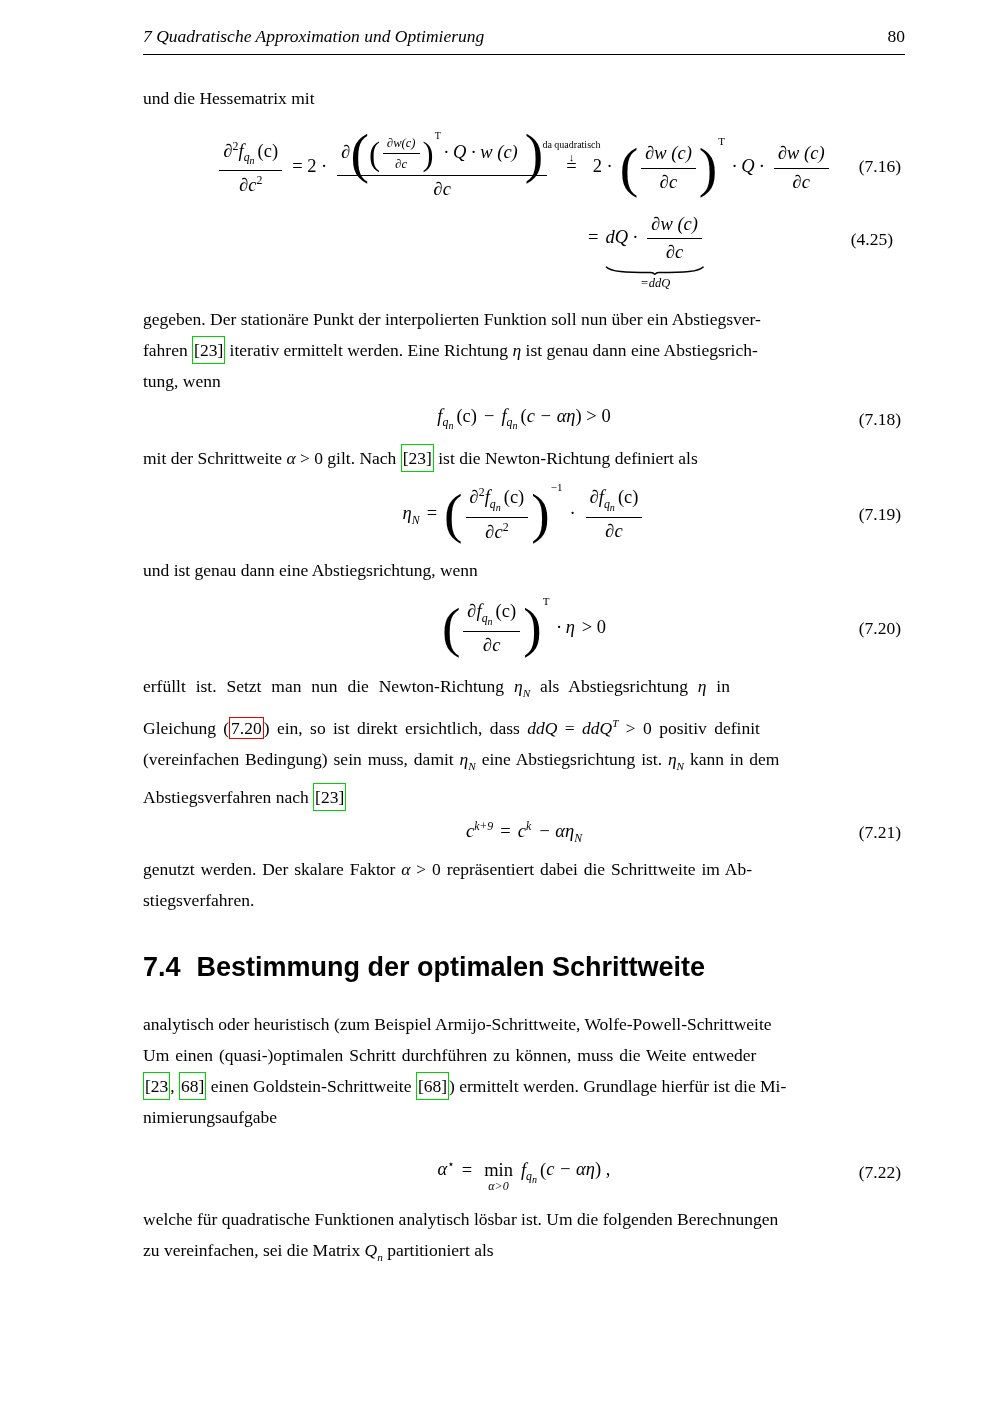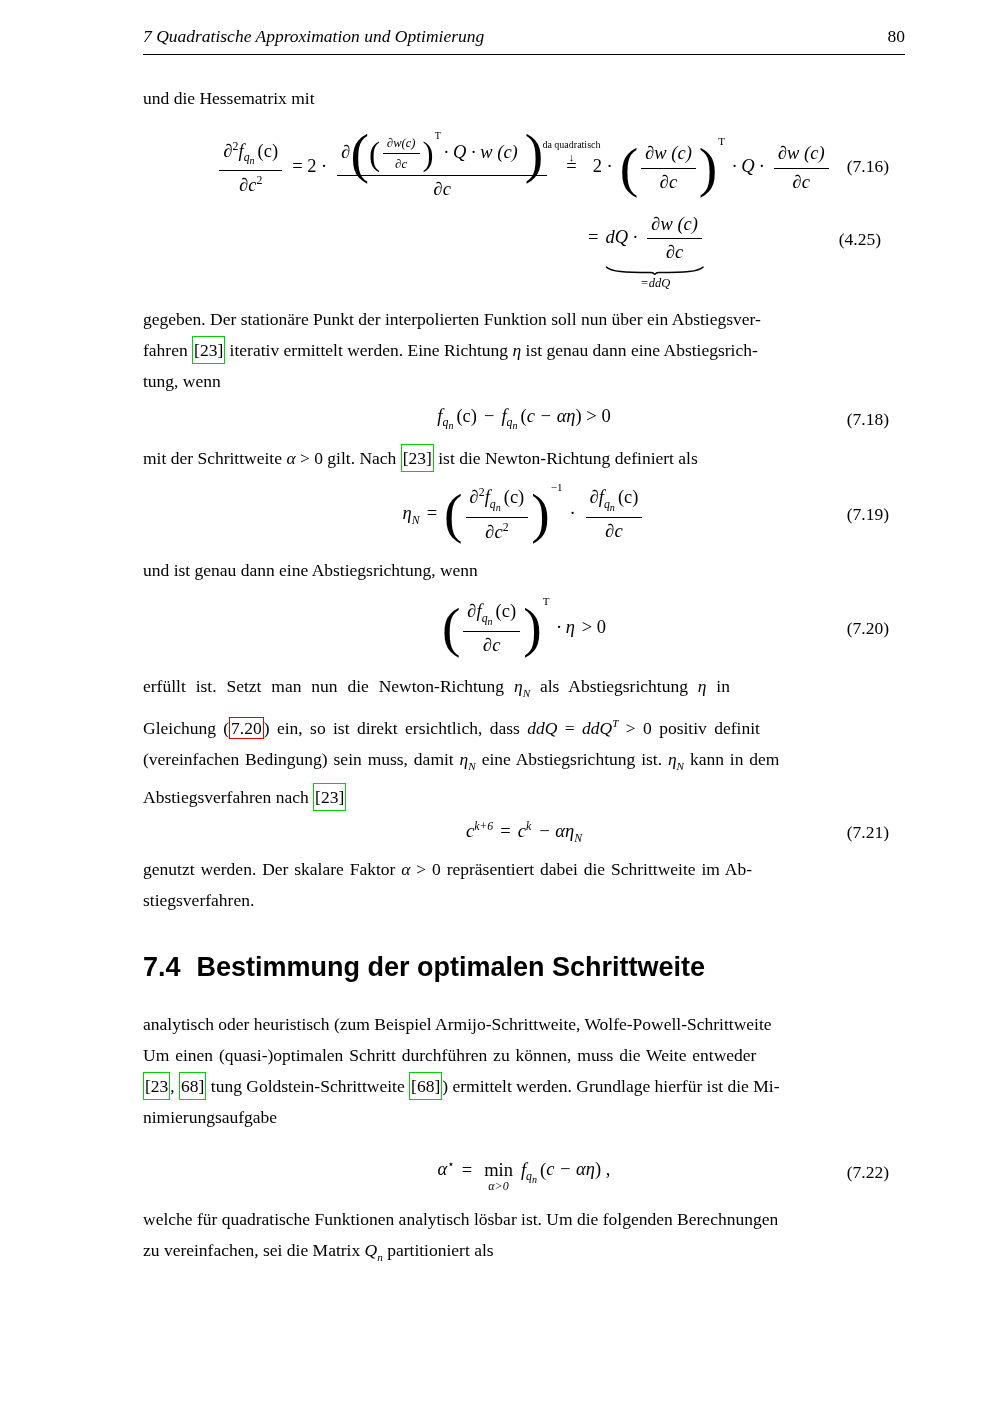--- a/index.html
+++ b/index.html
@@ -24,21 +24,21 @@
   sub{font-size:0.64em;}
   sub sub{font-size:0.85em;}
   sup{font-size:0.64em;}
 
   
   .cite{border:1.5px solid #00d400;padding:3px 1px;}
   .eqref{border:1.5px solid #e60000;padding:0 1px;}
 
   
   .eqrow{position:relative;text-align:center;}
-  .eqnum{position:absolute;right:16px;top:50%;transform:translateY(-50%);
+  .eqnum{position:absolute;right:4px;top:50%;transform:translateY(-50%);
          font-size:17.5px;font-style:normal;}
   .math{display:inline-block;font-size:18.5px;font-style:italic;white-space:nowrap;}
   .frac{display:inline-block;vertical-align:middle;text-align:center;line-height:1.15;margin:0 3px;}
   .frac > .num{display:block;padding:0 4px 3px;}
   .frac > .den{display:block;border-top:1.2px solid #000;padding:3px 4px 0;}
   .frac.sm{font-size:68%;}
   .bp{display:inline-block;font-style:normal;font-weight:300;font-size:300%;
       line-height:0;vertical-align:middle;}
   .bp.md{font-size:180%;vertical-align:middle;}
   .psup{display:inline-block;font-size:11px;font-style:normal;position:relative;top:-20px;margin-left:1px;}
@@ -135,38 +135,38 @@
   </div>
 
   <p class="para">
     <span class="pline ws3"><span>erfüllt ist. Setzt man nun die Newton-Richtung </span><span class="im">η</span><sub class="im">N</sub><span> als Abstiegsrichtung </span><span class="im">η</span><span> in</span></span>
     <span class="pline ws2"><span>Gleichung (</span><span class="eqref">7.20</span><span>) ein, so ist direkt ersichtlich, dass </span><span class="im">ddQ</span><span> = </span><span class="im">ddQ</span><sup class="im">T</sup><span> &gt; 0 positiv definit</span></span>
     <span class="pline ws1"><span>(vereinfachen Bedingung) sein muss, damit </span><span class="im">η</span><sub class="im">N</sub><span> eine Abstiegsrichtung ist. </span><span class="im">η</span><sub class="im">N</sub><span> kann in dem</span></span>
     <span class="pline"><span>Abstiegsverfahren nach </span><span class="cite">[23]</span></span>
   </p>
 
   <div class="eqrow r721">
-    <span class="math"><span class="im">c</span><sup class="im">k+6</sup><span class="up mgl mgr">=</span><span class="im">c</span><sup class="im">k</sup><span class="im mgl">− αη</span><sub class="im">N</sub></span>
+    <span class="math"><span class="im">c</span><sup class="im">k+9</sup><span class="up mgl mgr">=</span><span class="im">c</span><sup class="im">k</sup><span class="im mgl">− αη</span><sub class="im">N</sub></span>
     <span class="eqnum">(7.21)</span>
   </div>
 
   <p class="para">
     <span class="pline ws1"><span>genutzt werden. Der skalare Faktor </span><span class="im">α</span><span> &gt; 0 repräsentiert dabei die Schrittweite im Ab-</span></span>
     <span class="pline">stiegsverfahren.</span>
   </p>
 
   <div class="secheading">
     <span>7.4</span>
     <span>Bestimmung der optimalen Schrittweite</span>
   </div>
 
   <p class="para" style="margin-top:26px;">
     <span class="pline">analytisch oder heuristisch (zum Beispiel Armijo-Schrittweite, Wolfe-Powell-Schrittweite</span>
     <span class="pline ws1">Um einen (quasi-)optimalen Schritt durchführen zu können, muss die Weite entweder</span>
-    <span class="pline"><span class="cite">[23</span><span>, </span><span class="cite">68]</span><span> tung Goldstein-Schrittweite </span><span class="cite">[68]</span><span>) ermittelt werden. Grundlage hierfür ist die Mi-</span></span>
+    <span class="pline"><span class="cite">[23</span><span>, </span><span class="cite">68]</span><span> einen Goldstein-Schrittweite </span><span class="cite">[68]</span><span>) ermittelt werden. Grundlage hierfür ist die Mi-</span></span>
     <span class="pline">nimierungsaufgabe</span>
   </p>
 
   <div class="eqrow r722">
     <span class="math"><span class="im">α</span><sup class="up">⋆</sup><span class="up mgl mgr">=</span><span class="minop"><span class="up">min</span><span class="munder">α&gt;0</span></span><span class="im mgs">f</span><sub class="im"><span>q</span><sub>n</sub></sub><span class="up mgs">(</span><span class="im">c − αη</span><span class="up">) ,</span></span>
     <span class="eqnum">(7.22)</span>
   </div>
 
   <p class="para">
     <span class="pline">welche für quadratische Funktionen analytisch lösbar ist. Um die folgenden Berechnungen</span>

